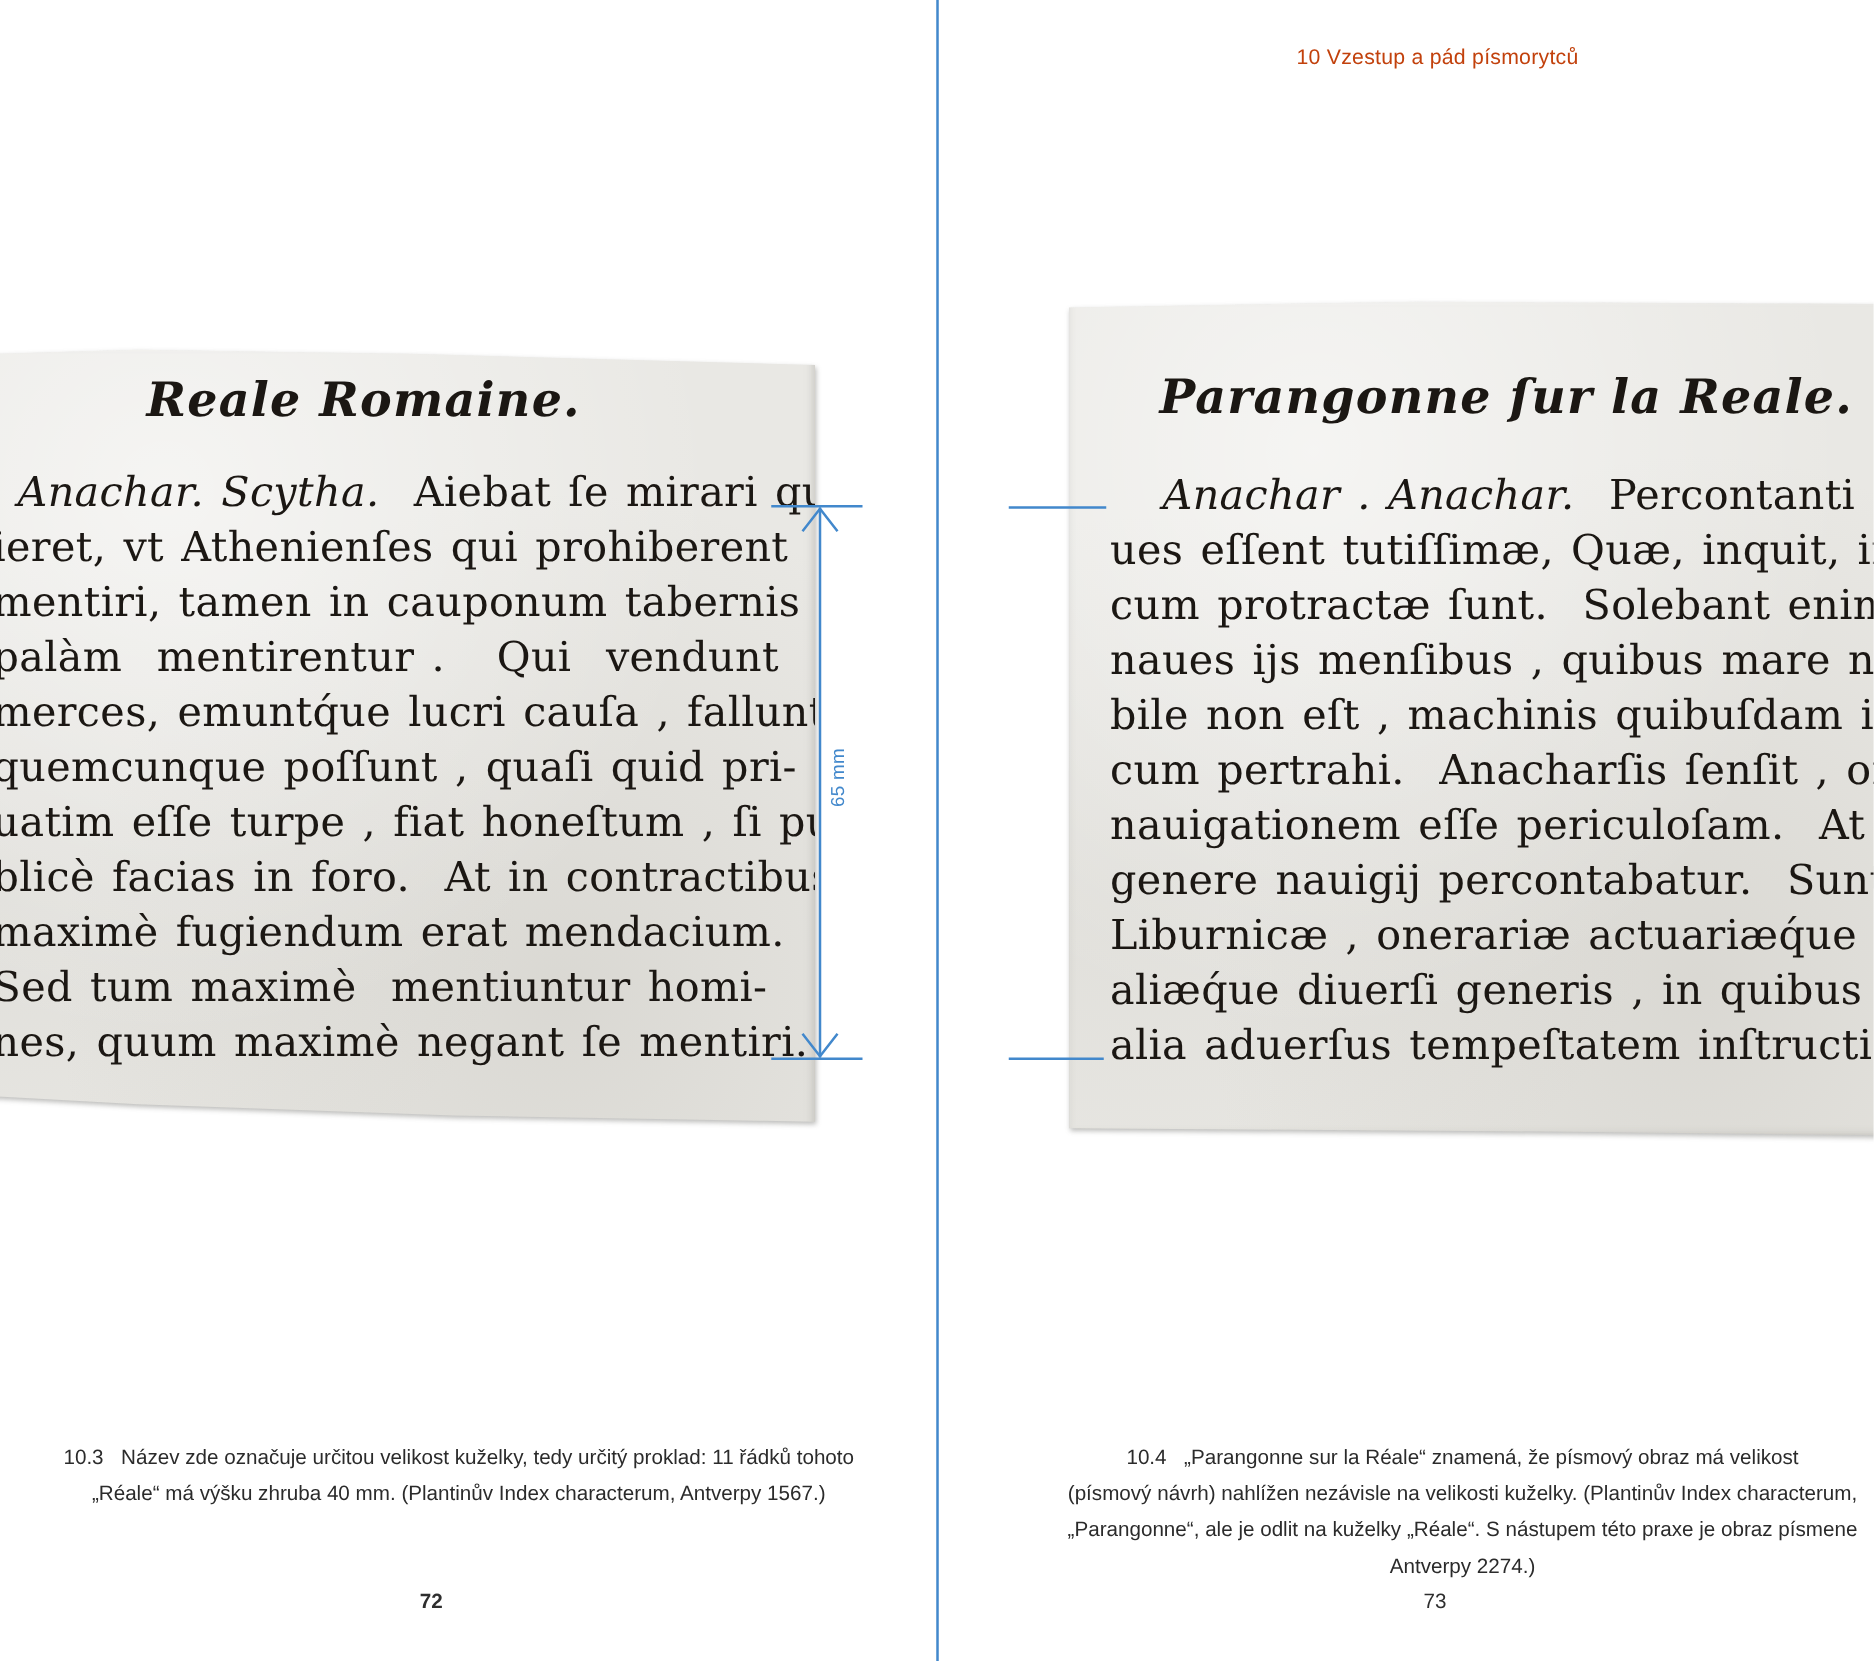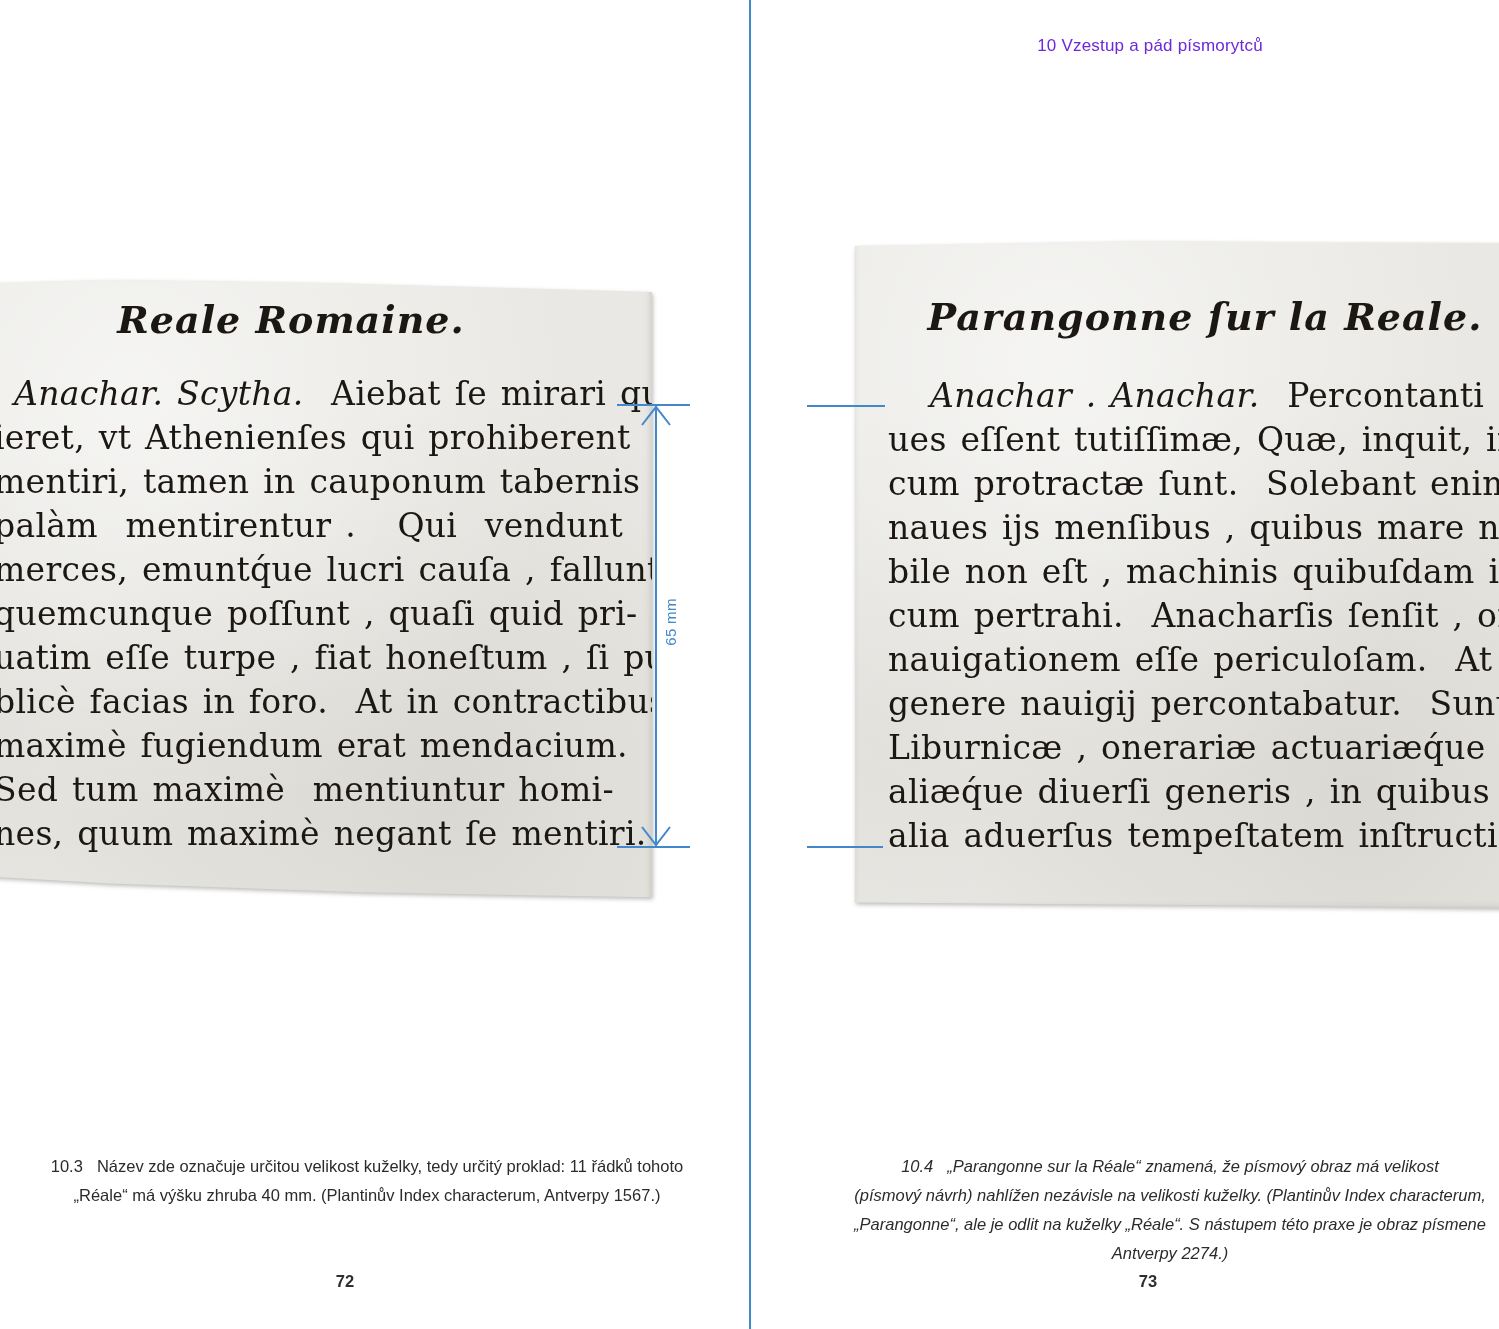--- a/index.html
+++ b/index.html
@@ -1,24 +1,24 @@
 <!DOCTYPE html>
 <html><head>
 <meta charset="utf-8">
 <style>
   html,body{margin:0;padding:0;background:#ffffff;}
   #canvas{position:relative;width:1499px;height:1329px;background:#ffffff;overflow:hidden;
           font-family:"Liberation Sans",sans-serif;}
 
   
   .running-head{position:absolute;left:900px;top:36px;width:500px;text-align:center;
-                font-size:17px;color:#6d28d9;letter-spacing:.2px;}
+                font-size:17px;color:#c2410c;letter-spacing:.2px;}
   .divider{position:absolute;left:749px;top:0;width:2px;height:1329px;background:#4288cc;}
   .folio{position:absolute;top:1272px;width:60px;text-align:center;font-size:16.5px;color:#2e2e2e;}
-  .folio.left{left:315px;font-weight:bold;} .folio.right{left:1118px;font-weight:bold;}
+  .folio.left{left:315px;font-weight:bold;} .folio.right{left:1118px;}
 
   
   .paper-wrap{position:absolute;filter:drop-shadow(1px 2px 2px rgba(60,60,55,.35));}
   .paper{position:relative;background-color:#e9e8e4;overflow:hidden;
          background-image:
            radial-gradient(ellipse at 28% 18%, rgba(255,255,255,.55), transparent 60%),
            radial-gradient(ellipse at 72% 82%, rgba(178,175,166,.28), transparent 55%),
            radial-gradient(ellipse at 10% 70%, rgba(188,186,178,.20), transparent 45%);
          box-shadow:inset 0 -6px 9px -5px rgba(90,88,82,.5),
                     inset 0 3px 6px -3px rgba(255,255,255,.7),
@@ -48,21 +48,21 @@
   #tickR-top{left:807px;top:405px;width:78px;}
   #tickR-bot{left:807px;top:846px;width:76px;}
   .measure-svg{position:absolute;left:610px;top:396px;}
   .measure-label{position:absolute;left:643px;top:611px;width:60px;height:22px;
                  transform:rotate(-90deg);color:#4288cc;font-size:15px;text-align:center;
                  letter-spacing:.3px;}
 
   
   .caption{position:absolute;font-size:16.5px;line-height:29px;color:#2b2b2b;text-align:center;}
   .caption.left{left:47px;top:1152px;width:640px;}
-  .caption.right{left:845px;top:1152px;width:650px;font-style:italic;}
+  .caption.right{left:845px;top:1152px;width:650px;}
   .cap-num{margin-right:14px;}
 </style>
 </head>
 <body>
 
 <div id="canvas">
 
   <div class="running-head">10 Vzestup a pád písmorytců</div>
 
   <div class="divider"></div>

